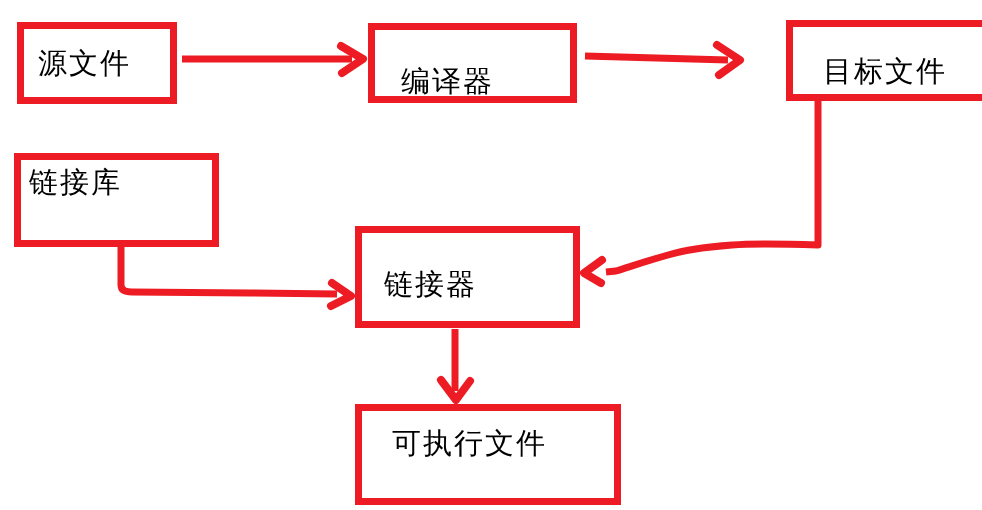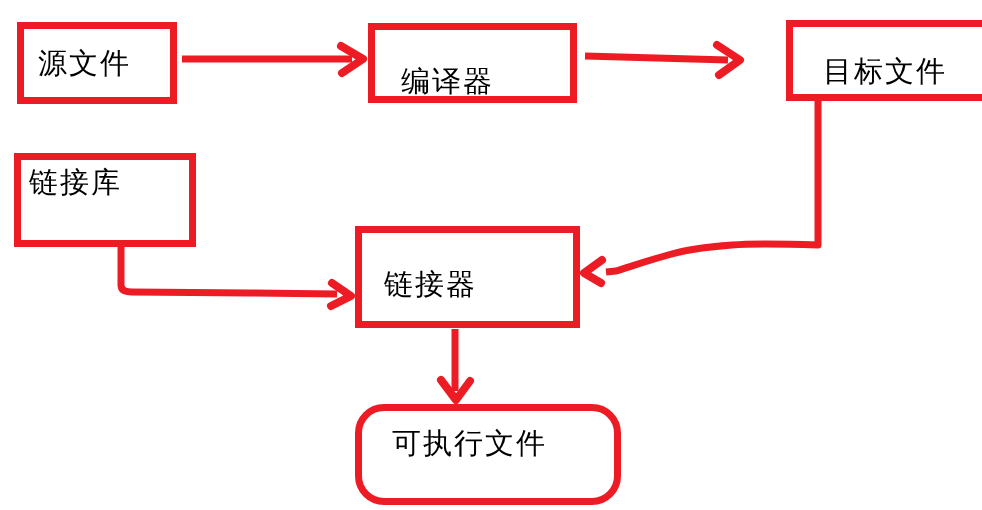--- a/index.html
+++ b/index.html
@@ -35,26 +35,26 @@
     display: flex;
     white-space: nowrap;
   }
   
   .node-source     { left: 17px;  top: 22px;  width: 160px; height: 82px;
                      align-items: center; padding-left: 14px; }
   .node-compiler   { left: 368px; top: 23px;  width: 209px; height: 80px;
                      align-items: flex-end; padding-top: 12px; padding-left: 26px; }
   .node-object     { left: 742px; top: 20px;  width: 233px; height: 81px;
                      align-items: flex-start; padding-top: 30px; padding-left: 30px; margin-left: 44px; }
-  .node-library    { left: 14px;  top: 153px; width: 182px; height: 94px;
+  .node-library    { left: 14px;  top: 153px; width: 205px; height: 94px;
                      align-items: flex-start; padding-top: 8px;  padding-left: 8px; }
   .node-linker     { left: 355px; top: 226px; width: 225px; height: 102px;
                      align-items: center; padding-top: 15px; padding-left: 22px; }
   .node-executable { left: 355px; top: 404px; width: 266px; height: 101px;
-                     align-items: flex-start; padding-top: 18px; padding-left: 30px; border-radius: 29px; }
+                     align-items: flex-start; padding-top: 18px; padding-left: 30px; }
 
   .shaft {
     fill: none;
     stroke: #ed1c24;
     stroke-width: 7;
     stroke-linecap: butt;
     stroke-linejoin: round;
   }
   .head {
     fill: none;

